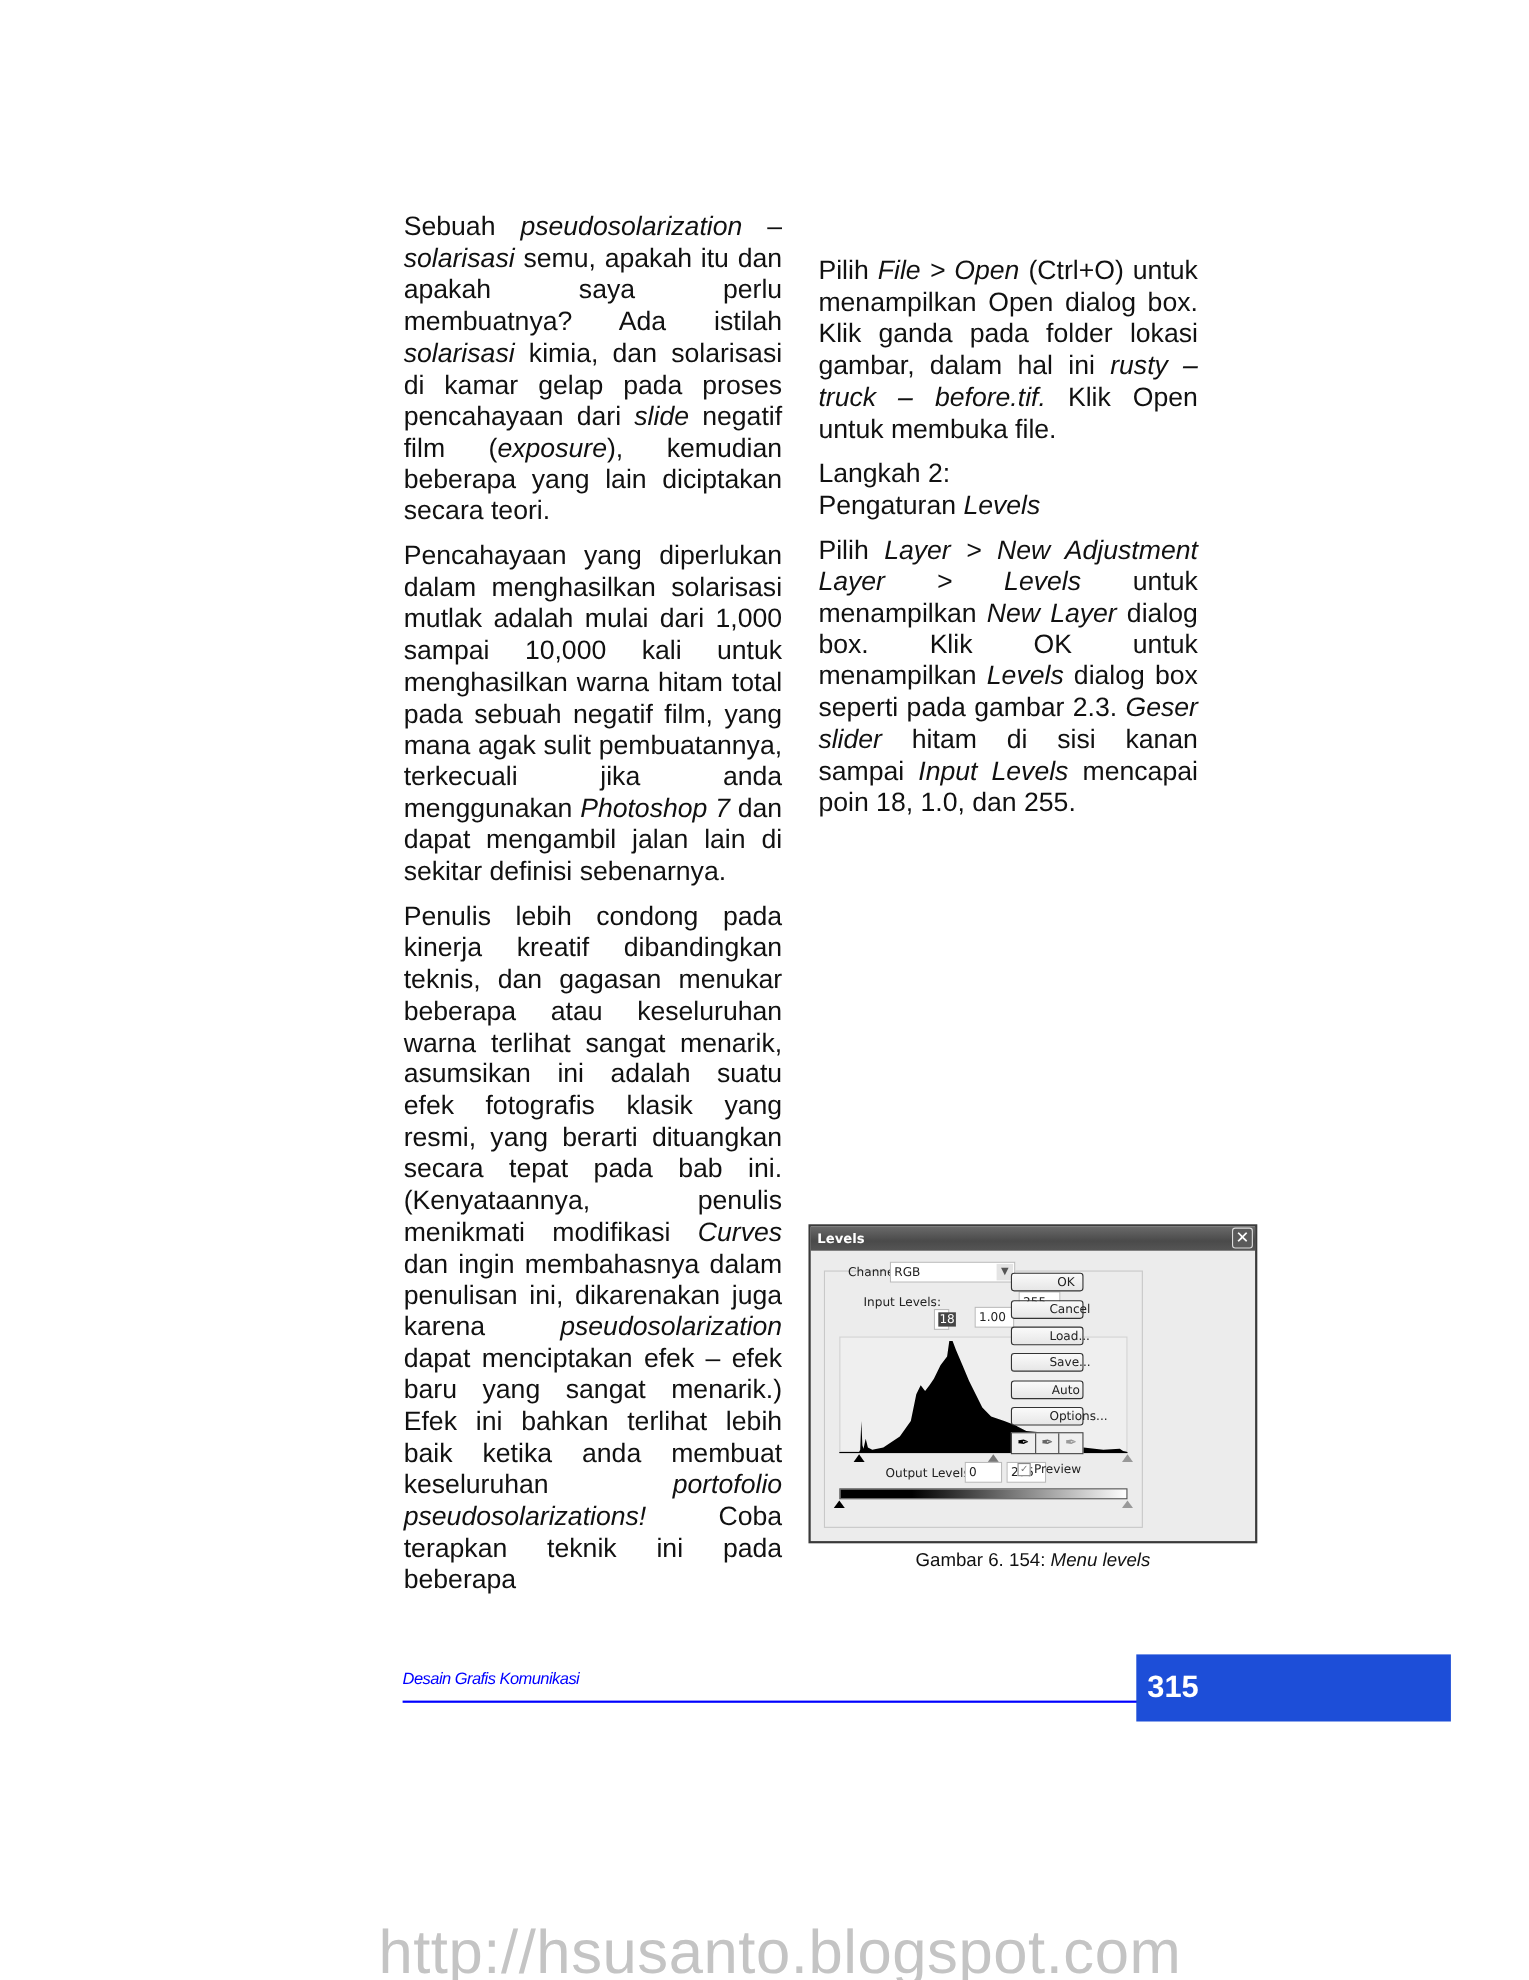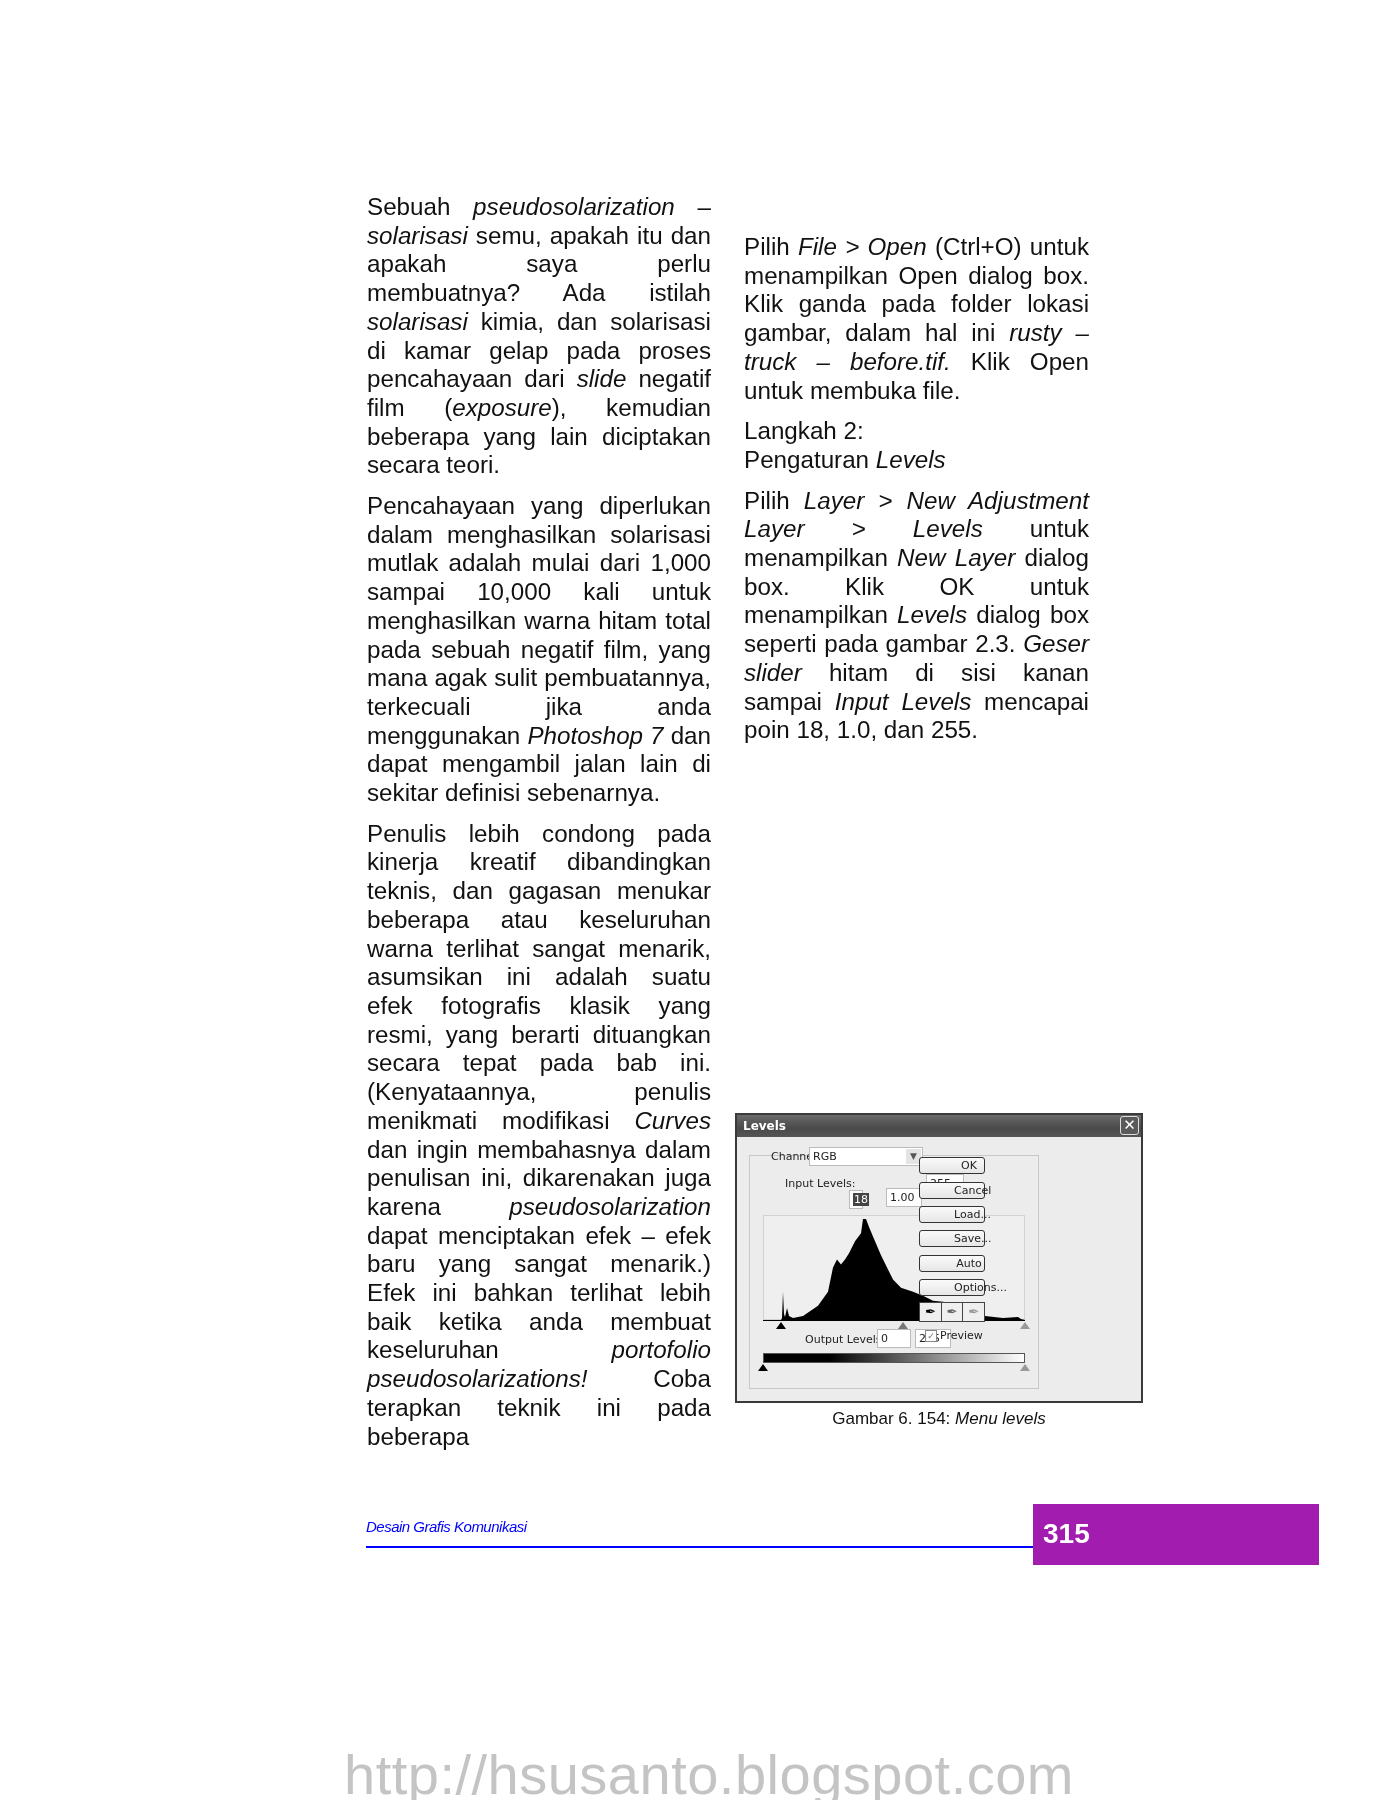--- a/index.html
+++ b/index.html
@@ -87,21 +87,21 @@
     position: absolute; left: 735px; top: 1409px; width: 408px; text-align: center;
     font-size: 17px; color: #111;
   }
   
   #footer-title {
     position: absolute; left: 366px; top: 1518px; color: #0000ff; font-style: italic;
     font-size: 15px; letter-spacing: -0.5px;
   }
   #footer-line { position: absolute; left: 366px; top: 1546px; width: 668px; height: 2px; background: #0000ff; }
   #page-box {
-    position: absolute; left: 1033px; top: 1504px; width: 286px; height: 61px; background: #a21caf;
+    position: absolute; left: 1033px; top: 1504px; width: 286px; height: 61px; background: #1d4ed8;
   }
   #page-number {
     position: absolute; left: 10px; top: 14px; color: #fff; font-weight: bold; font-size: 28px;
   }
   #watermark {
     position: absolute; left: 344px; top: 1742px; font-size: 56px; color: #c4c4c4; letter-spacing: 0.5px;
   }
 </style>
 </head>
 <body>

